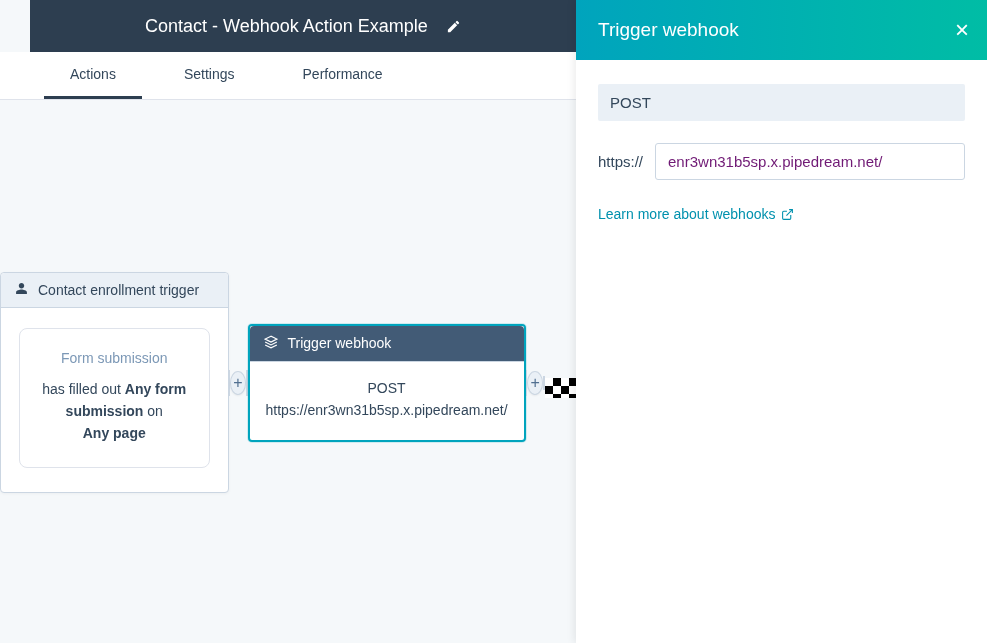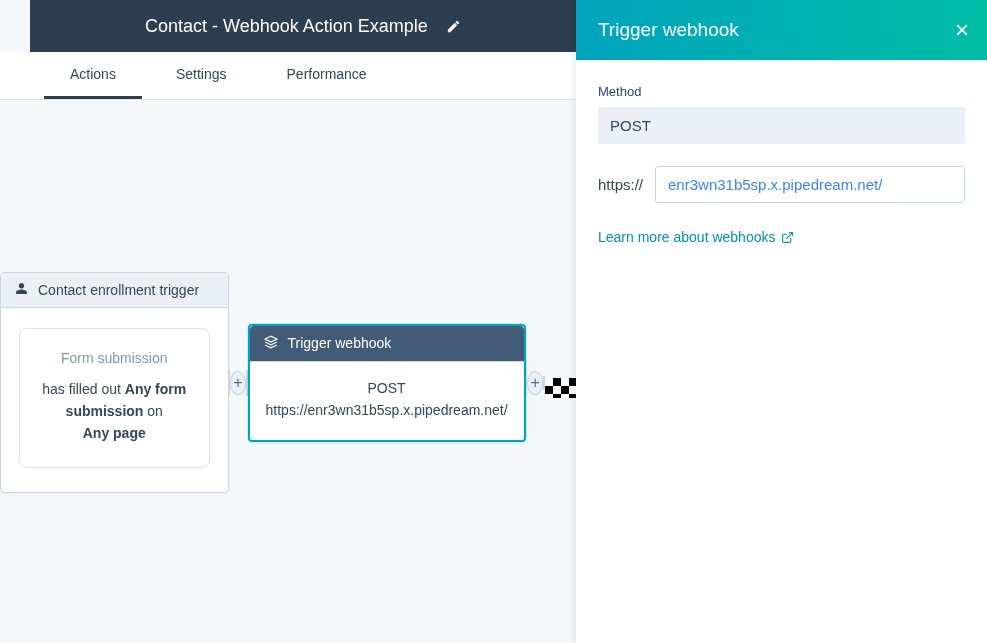--- a/index.html
+++ b/index.html
@@ -29,21 +29,21 @@
       color: #fff;
       display: inline-flex;
     }
     .tabbar {
       height: 48px;
       background: #fff;
       border-bottom: 1px solid #dfe3eb;
       display: flex;
       align-items: stretch;
       padding-left: 44px;
-      gap: 8px;
+      gap: 16px;
     }
     .tab {
       padding: 0 26px;
       display: flex;
       align-items: center;
       font-size: 14px;
       color: #33475b;
       border-bottom: 3px solid transparent;
       cursor: pointer;
     }
@@ -202,21 +202,21 @@
     .url-prefix {
       font-size: 15px;
       color: #33475b;
     }
     .url-input {
       flex: 1;
       border: 1px solid #cbd6e2;
       border-radius: 3px;
       padding: 9px 12px;
       font-size: 15px;
-      color: #3b82f6;
+      color: #701a75;
       font-family: inherit;
     }
     .check-row {
       display: flex;
       align-items: center;
       gap: 12px;
       margin-bottom: 18px;
     }
     .check {
       width: 20px;
@@ -309,21 +309,20 @@
   <div class="checkers"></div>
 </div>
 
 <div class="sidepanel">
   <div class="sidepanel-header">
     <span>Trigger webhook</span>
     <span class="close-btn">×</span>
   </div>
   <div class="sidepanel-body">
 
-    <div class="field-label">Method</div>
     <div class="readonly-field">POST</div>
 
     <div class="url-row">
       <span class="url-prefix">https://</span>
       <input class="url-input" type="text" value="enr3wn31b5sp.x.pipedream.net/" style="">
     </div>
 
 
     <div class="link-row">
       <a>

